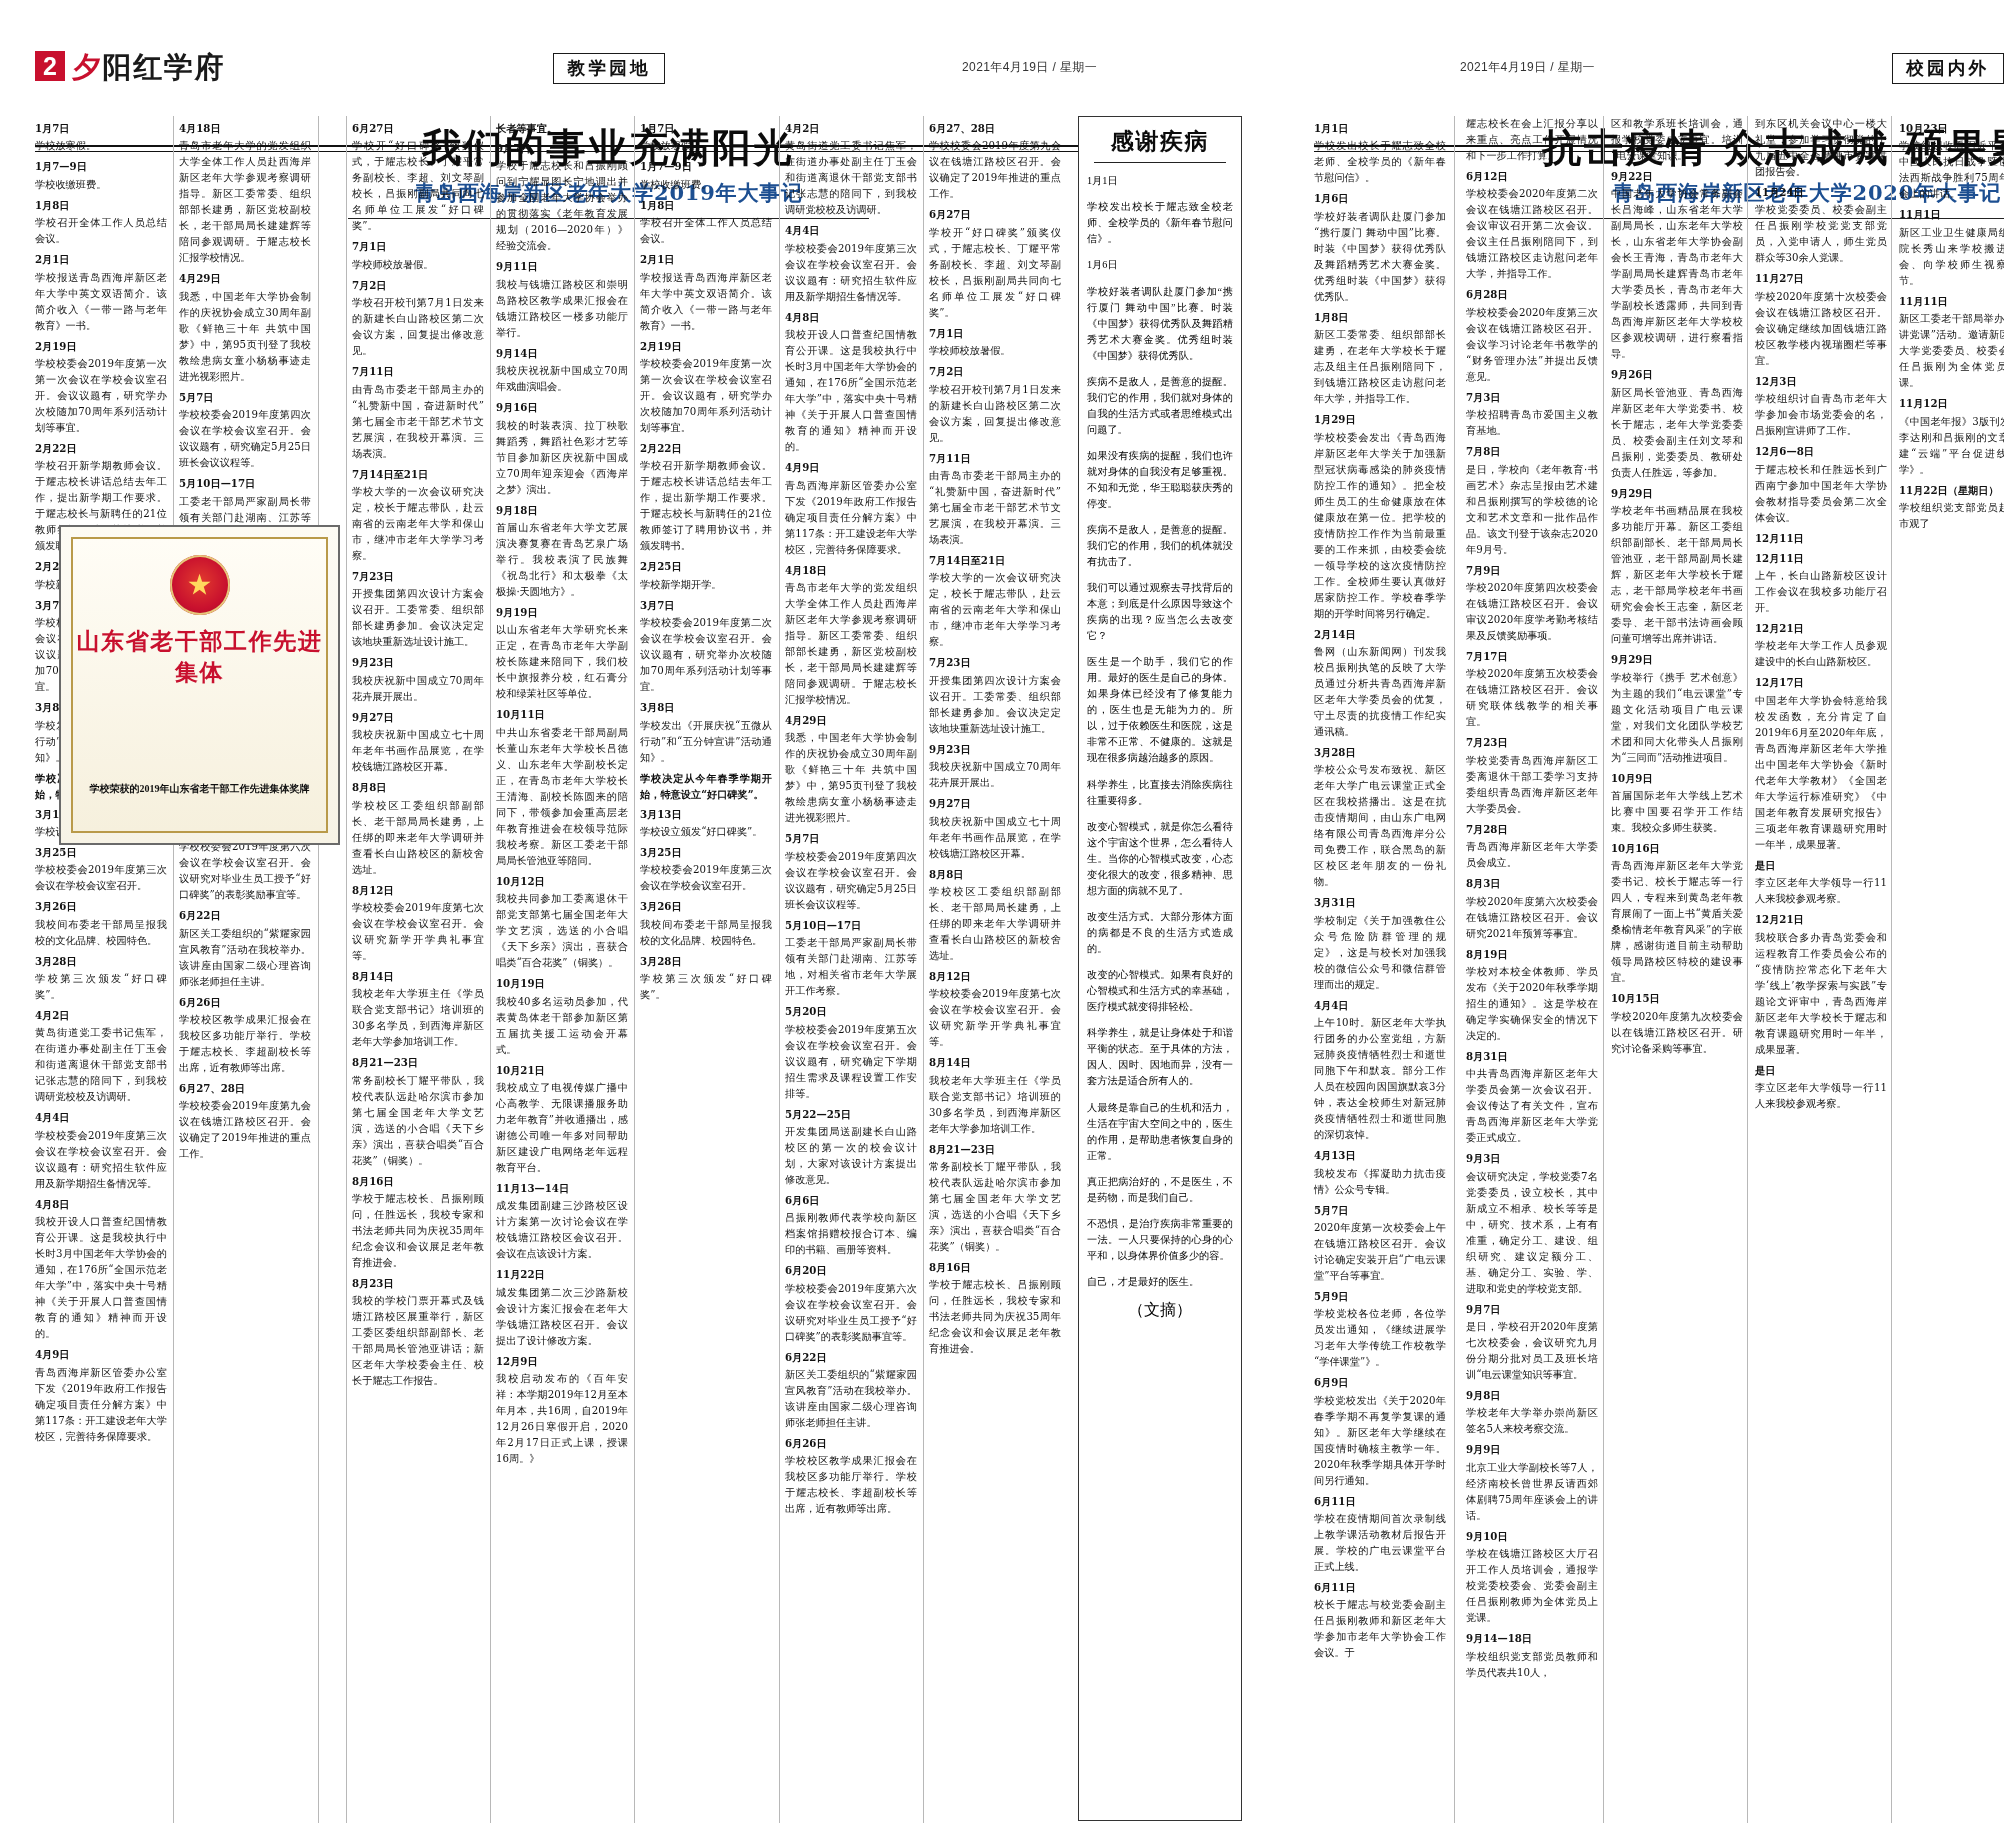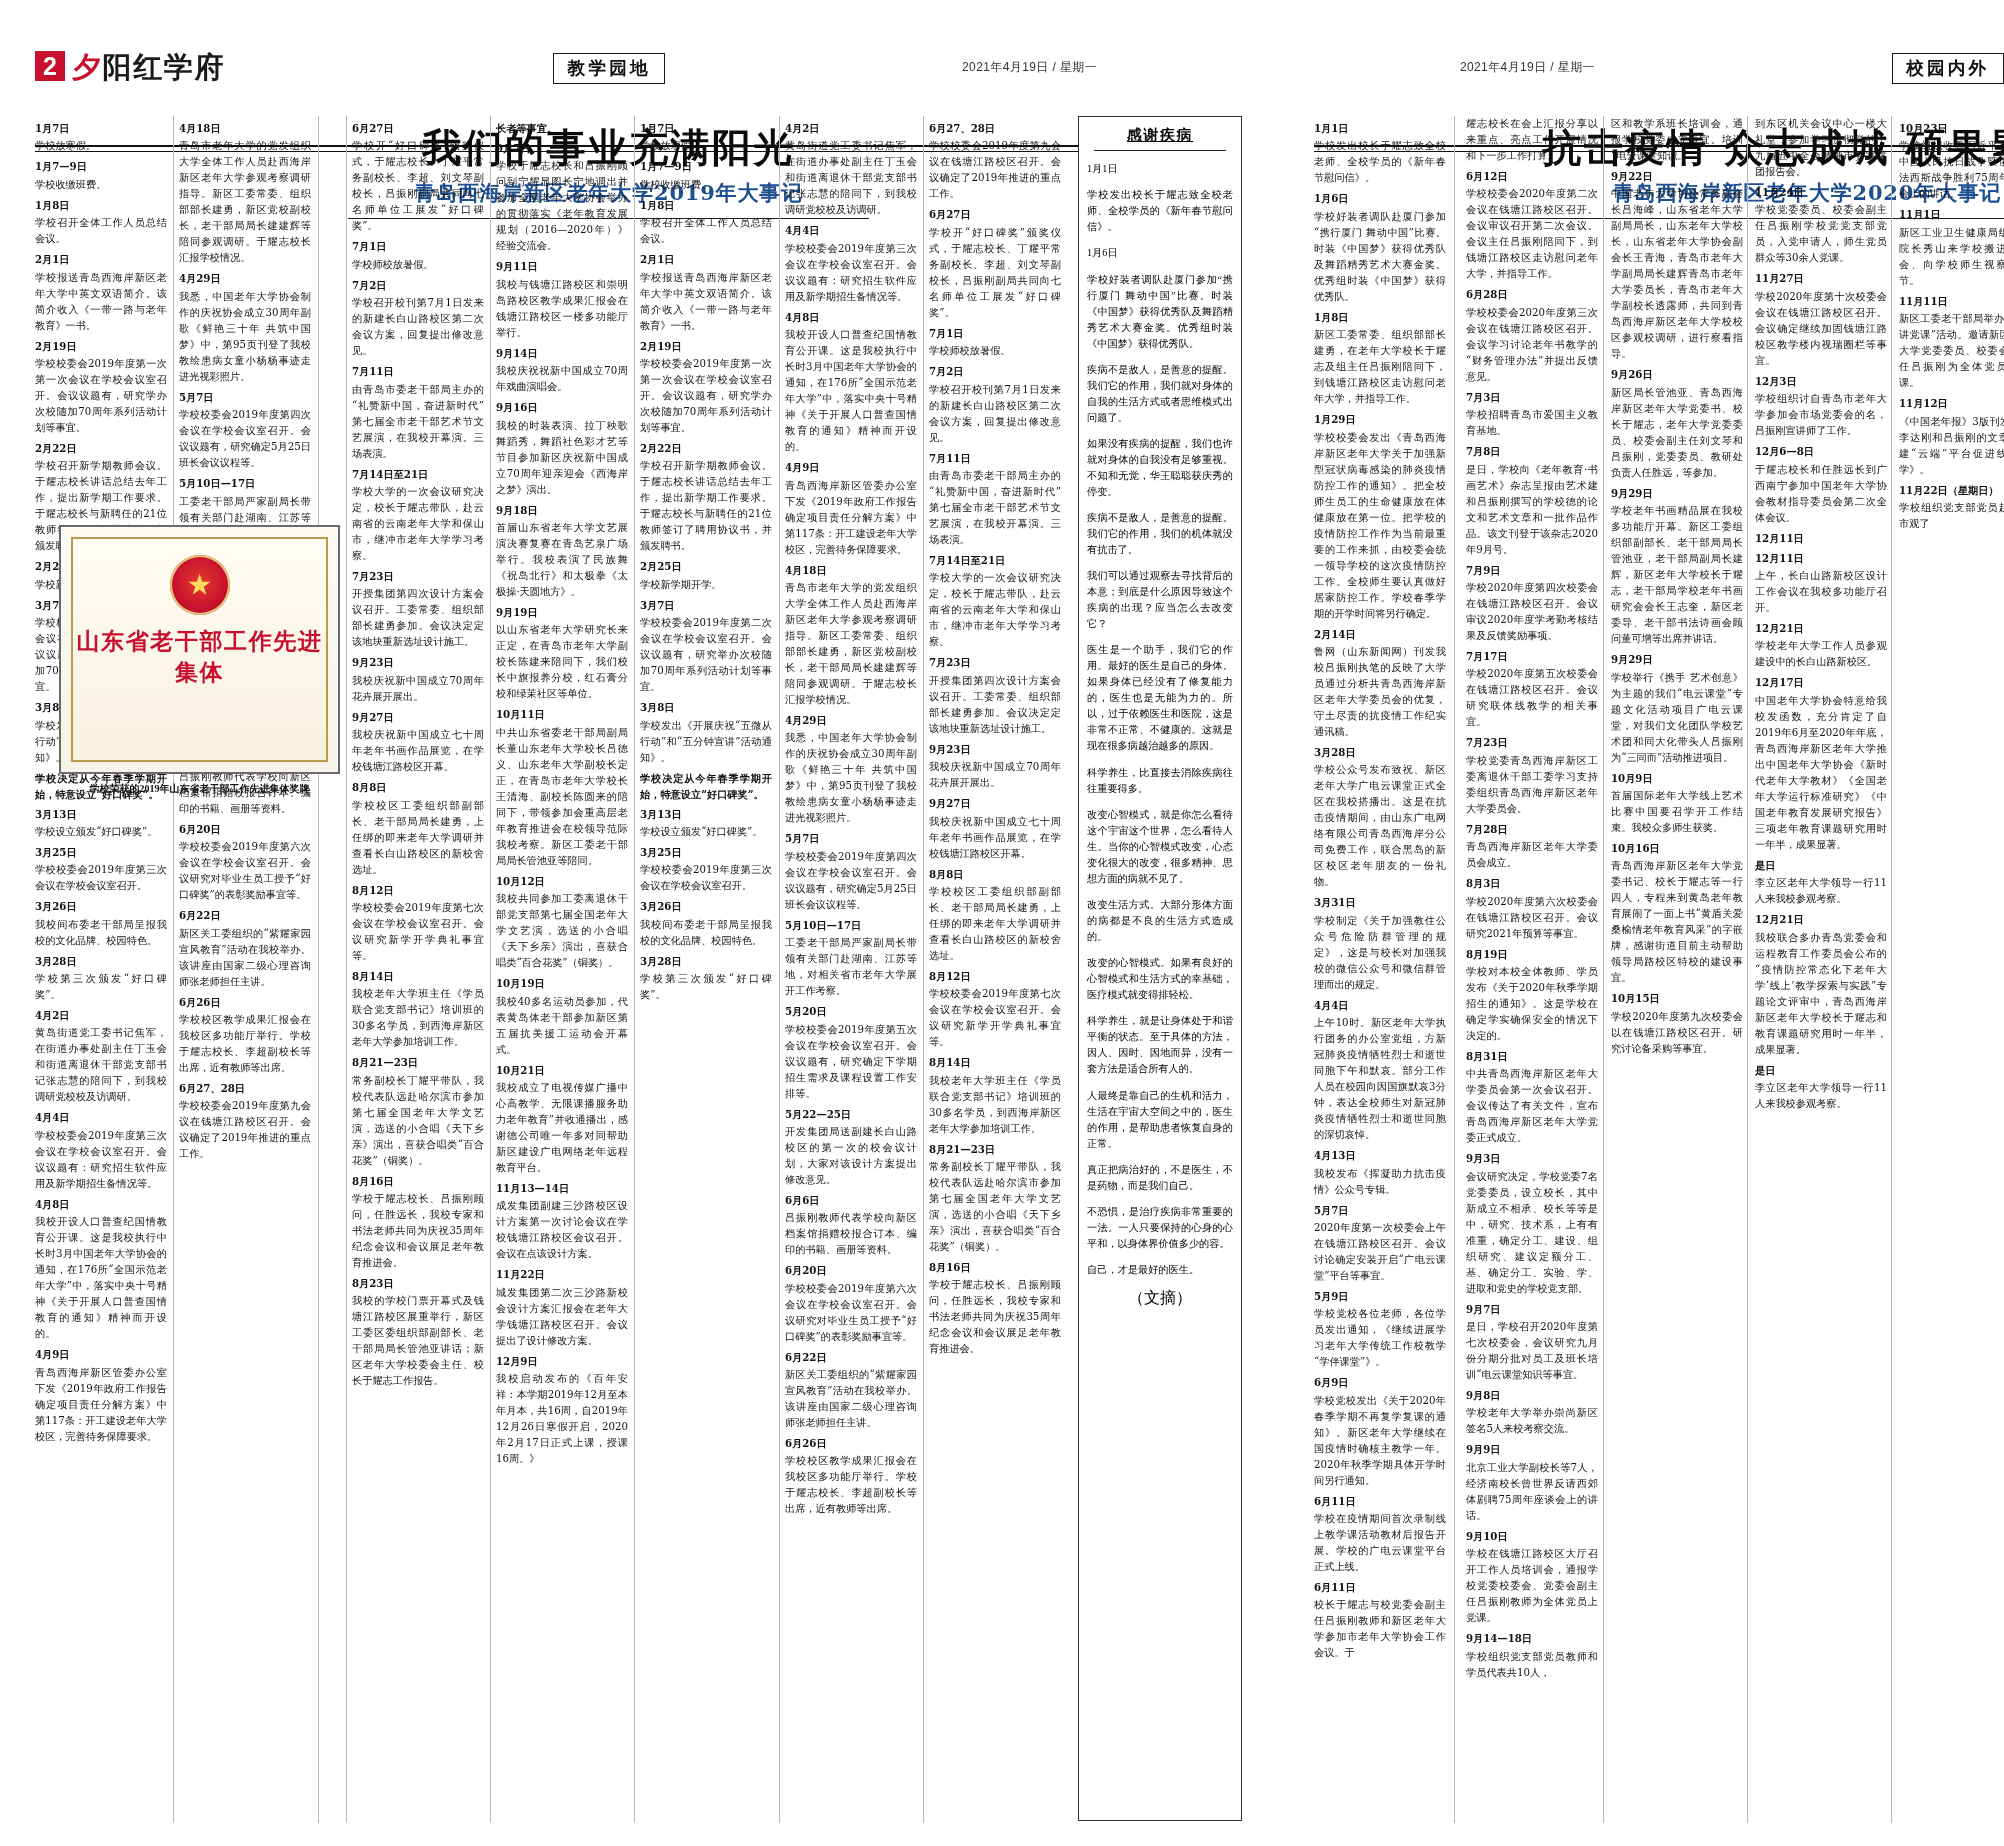--- a/index.html
+++ b/index.html
@@ -96,21 +96,21 @@
   }
   .hl-sub {
     font-size:21px; font-weight:bold; text-align:center; letter-spacing:0.8px;
     color:#1d4f91; margin-top:8px; line-height:28px;
     font-family:"DejaVu Serif", serif;
   }
   .hl-rule { height:1.2px; background:#222; margin:10.4px 24px 0 24px; }
 
   
   .plaque {
-    position:absolute; left:24px; top:409px; width:281px; height:249px;
+    position:absolute; left:24px; top:409px; width:281px; height:320px;
     border:2.4px solid #6a6a6a;
     background:
       linear-gradient(#fdfbf4,#f7f3e6);
     overflow:hidden;
   }
   .plaque-inner {
     position:absolute; inset:9.6px;
     border:2px solid #b99a4a;
     background:linear-gradient(#fffdf6,#f6f0dd);
   }
@@ -145,22 +145,22 @@
   .L6 { left:750px; width:132px; }
   .L7 { left:894px; width:132px; }
 
   
   .feature-box {
     position:absolute; left:1043px; top:0; width:164px; bottom:2.4px;
     border:1.6px double #333; padding:8.8px 8px 6.4px 8px;
     background:#fff;
   }
   .feature-title {
-    font-size:15px; font-weight:bold; text-align:center; letter-spacing:1.6px;
-    color:#0b0b0b; margin-bottom:2.4px; font-family:"DejaVu Serif", serif;text-decoration:underline;
+    font-size:23px; font-weight:bold; text-align:center; letter-spacing:1.6px;
+    color:#0b0b0b; margin-bottom:2.4px; font-family:"DejaVu Serif", serif;
   }
   .feature-rule { height:1.2px; background:#222; margin:4.8px 7.2px 7.2px 7.2px; }
   .feature-body { font-size:10.2px; line-height:16px; text-align:justify; }
   .feature-sig { text-align:center; margin-top:5.6px; font-size:16px; }
 
   
   .R1 { left:0;    width:132px; }
   .hl-block-r { position:absolute; left:152px; top:0; width:682px; }
   .R2 { left:152px; width:132px; }
   .R3 { left:297px; width:132px; }

